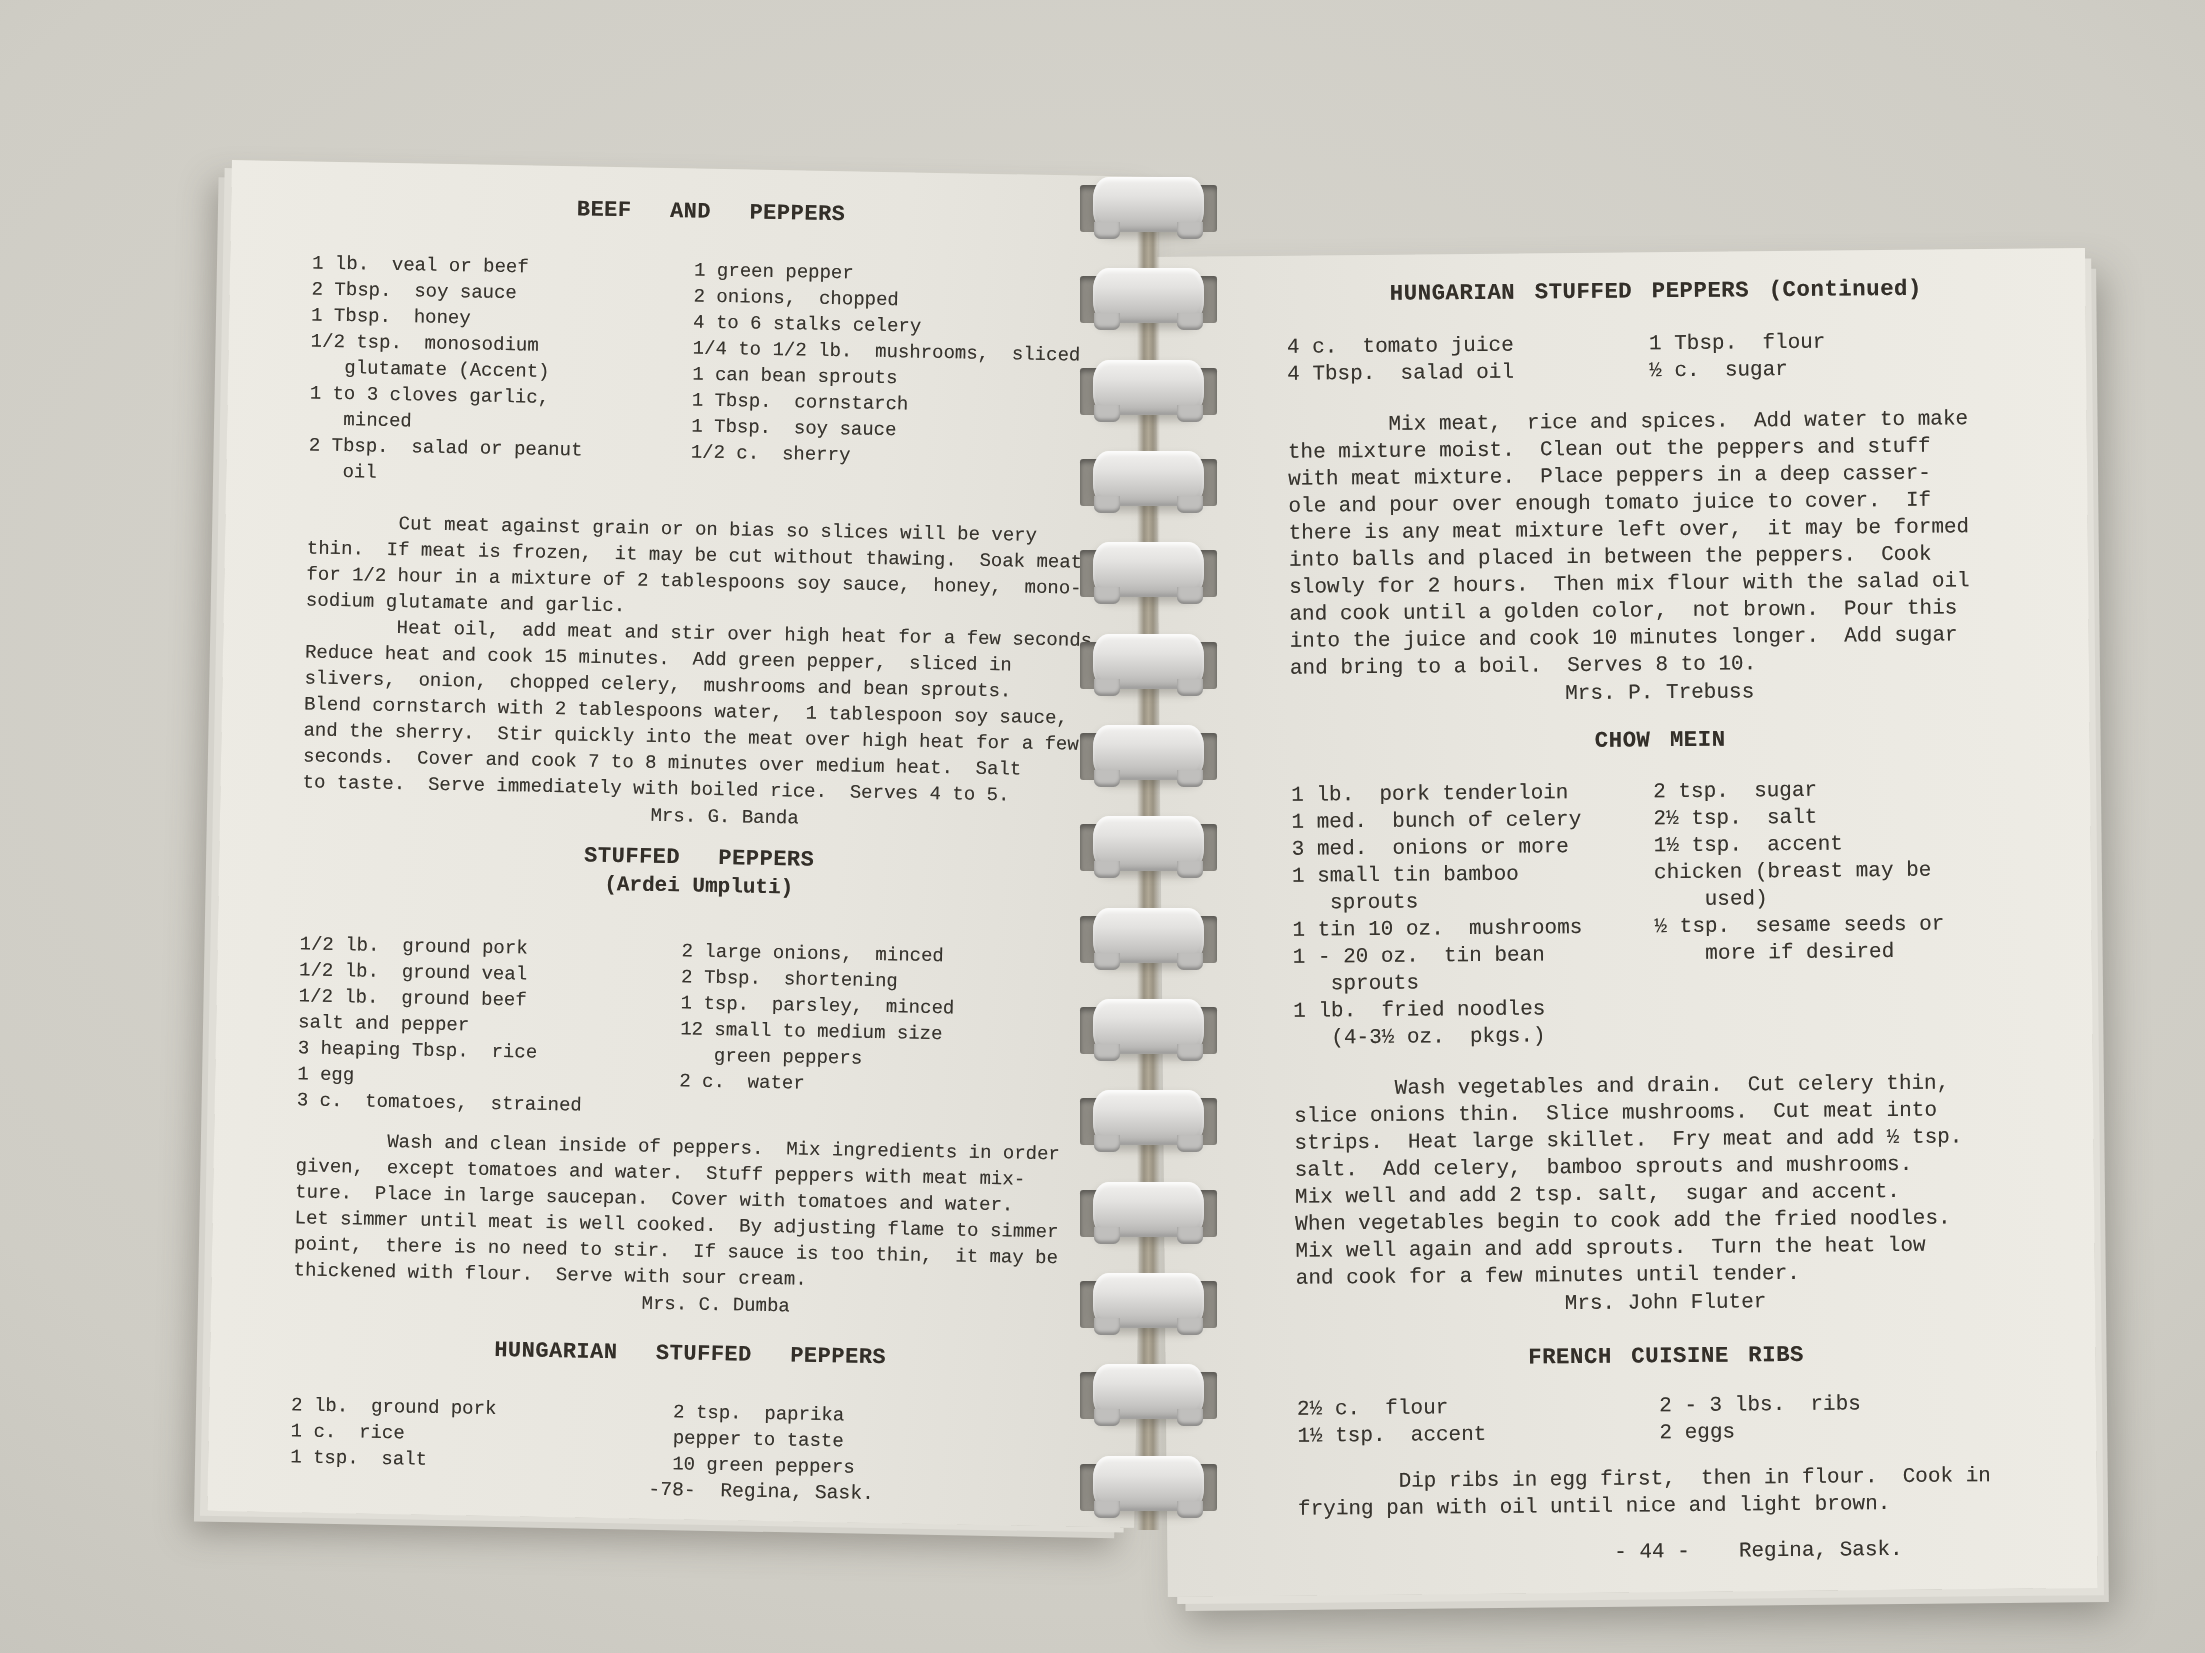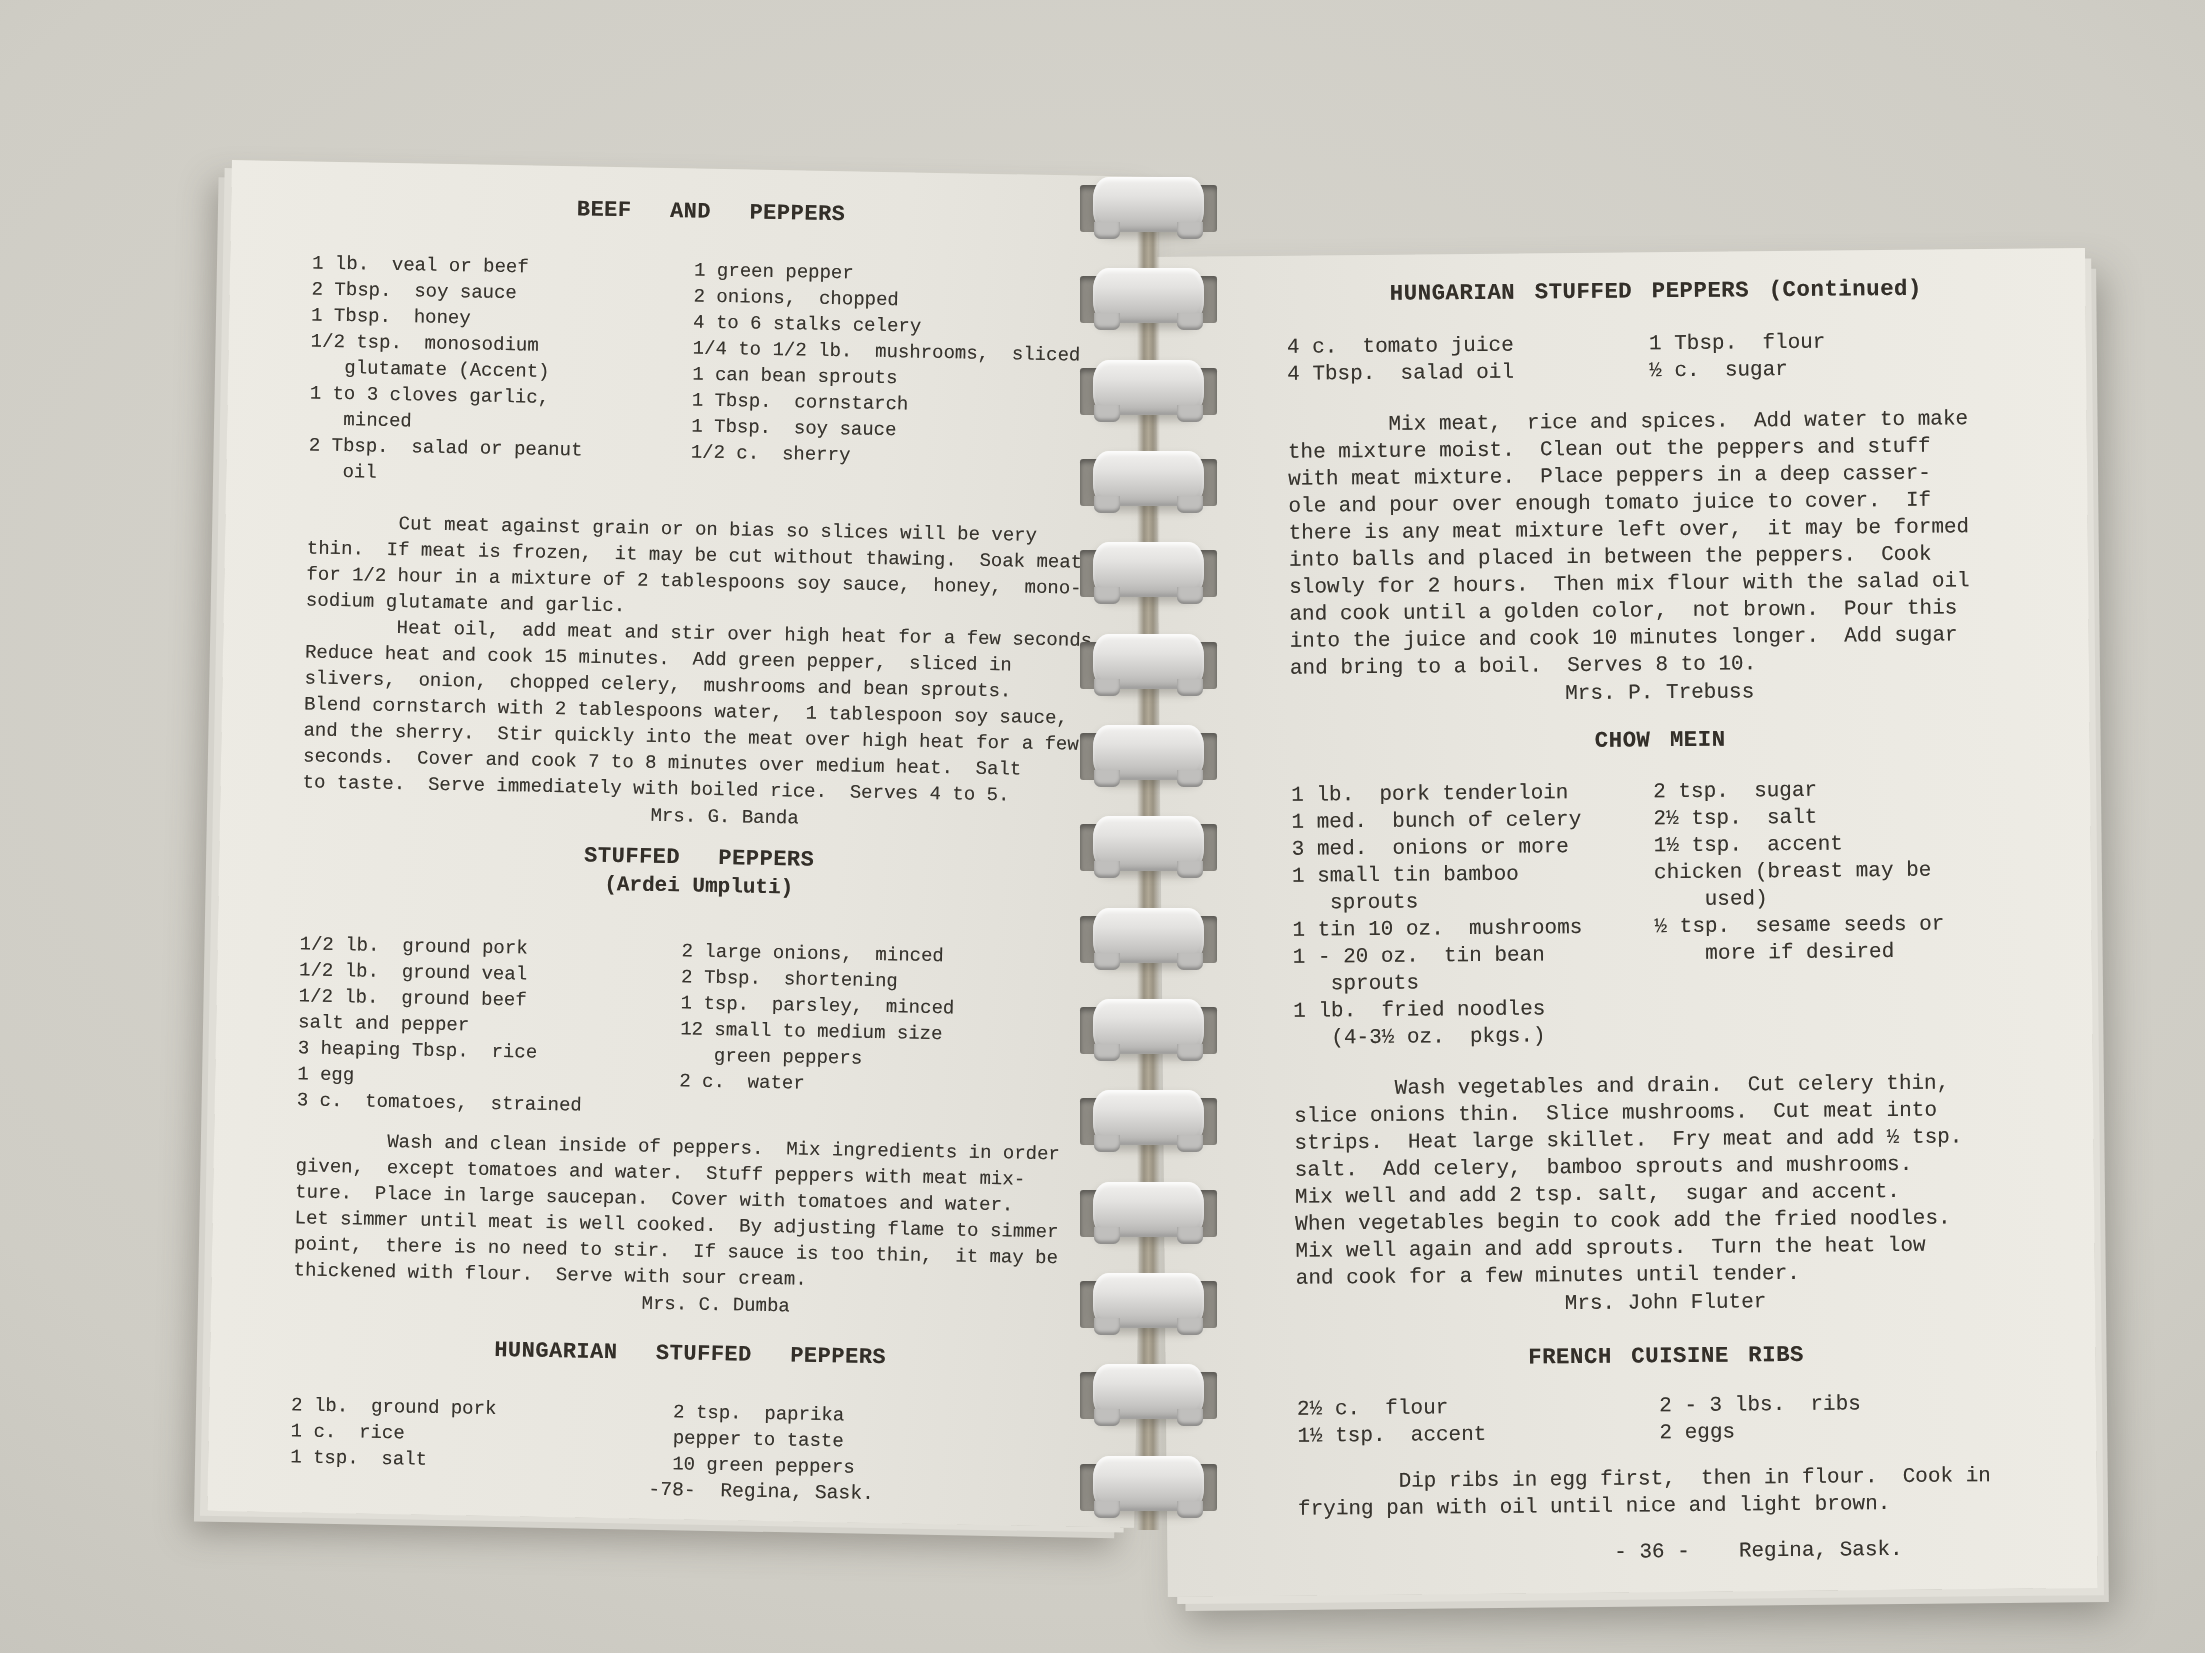--- a/index.html
+++ b/index.html
@@ -257,21 +257,21 @@
 1½ tsp.  accent</div>
             <div class="col c2">2 - 3 lbs.  ribs
 2 eggs</div>
           </div>
           <div class="body-text">        Dip ribs in egg first,  then in flour.  Cook in
 frying pan with oil until nice and light brown.</div>
         </section>
 
       </div>
       <div class="footer footer-right">
-        <span>- 36 -</span>
+        <span>- 44 -</span>
         <span>Regina, Sask.</span>
       </div>
     </div>
 
     <div class="binding">
       <div class="gap"></div>
     <div class="loop" style="top: 0px;">
           <span class="hole hl"></span>
           <span class="hole hr"></span>
           <span class="bar"></span>

